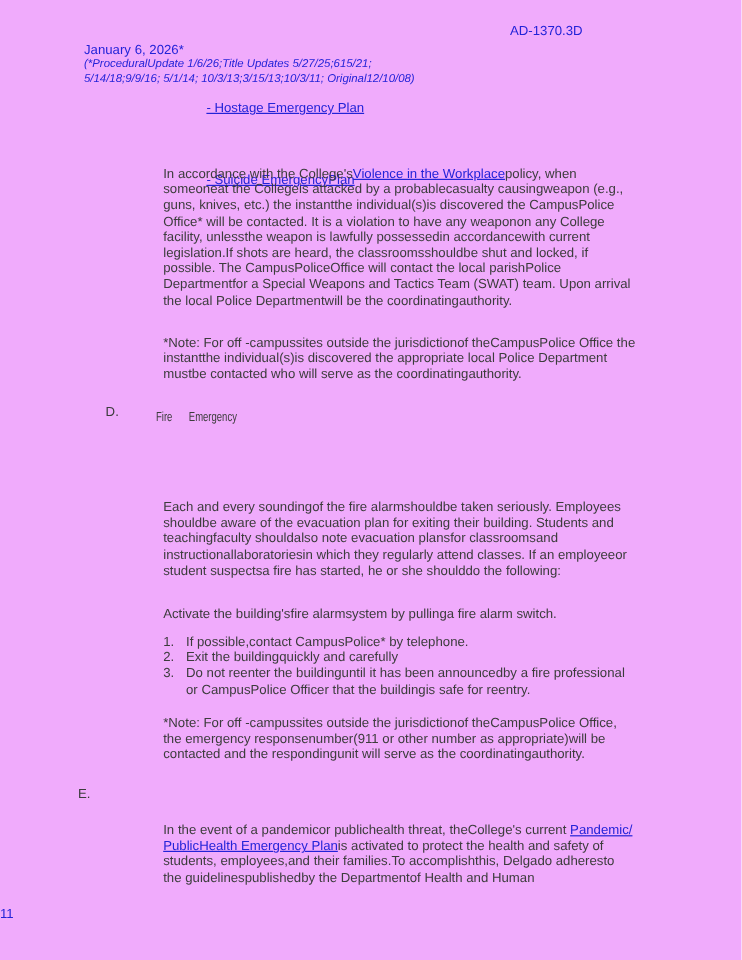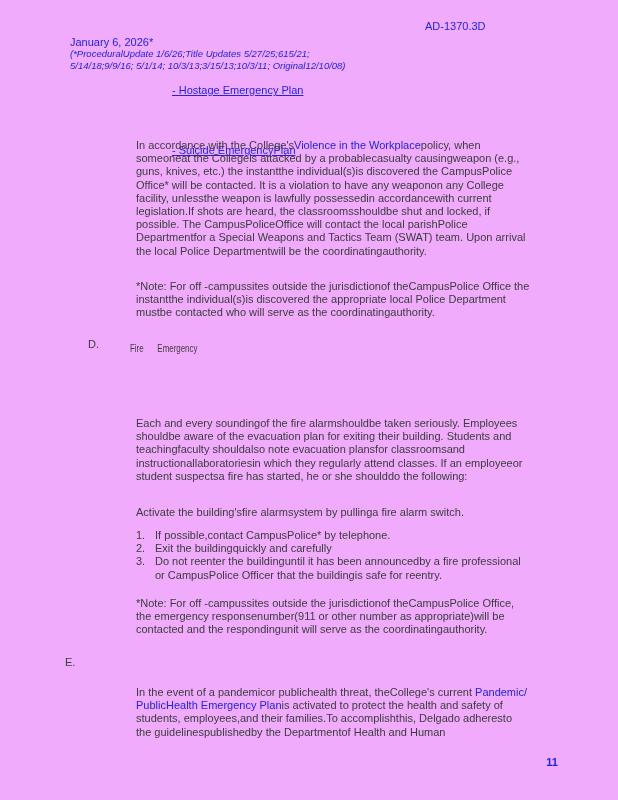--- a/index.html
+++ b/index.html
@@ -4,34 +4,34 @@
 <style>
   html,body { margin:0; padding:0; background:#ffffff; }
   .page {
     position:relative; width:618px; height:800px; background:#f0abfc; overflow:hidden;
     font-family:"Liberation Sans", sans-serif; color:#3c3c3c;
   }
   .abs { position:absolute; }
   .body-text { font-size:11px; line-height:13.2px; color:#3c3c3c; }
   .para { width:394px; text-align:left; }
   .blue { color:#2323d8; }
-  .link { color:#2323d8; cursor:pointer;margin-top:32px; }
+  .link { color:#2323d8; text-decoration:underline; cursor:pointer;margin-top:32px; }
   .bluetext { color:#2323d8; text-decoration:none; cursor:pointer; }
   .italic { }
   .rev { font-size:9.5px; line-height:11.5px; font-style:italic; color:#2323d8; }
   .toc-link { font-size:11px; color:#2323d8; text-decoration:underline; cursor:pointer; }
   .sec-letter { font-size:11px; color:#3c3c3c; }
   .sec-title { display:inline-block; transform:scaleX(0.72); transform-origin:0 50%;
                font-size:11px; white-space:nowrap; color:#3c3c3c; }
   .sec-title-d { word-spacing:16px; }
   .sec-title-e { word-spacing:38px; }
   .list-row { display:flex; width:394px; }
   .list-num { width:19px; flex:0 0 19px; }
   .list-text { flex:1; }
-  .page-num { width:558px; text-align:right; font-size:11px; color:#2323d8;font-weight:bold; }
+  .page-num { width:558px; text-align:left; font-size:11px; color:#2323d8; }
 </style>
 </head>
 <body>
 
 <div class="page">
 
   <div class="abs blue" style="top:36px; left:70px; font-size:11px;">January 6, 2026*</div>
   <div class="abs blue" style="top:20px; left:425px; font-size:11px;">AD-1370.3D</div>
   <div class="abs rev" style="top:48px; left:70px;">(*ProceduralUpdate 1/6/26;Title Updates 5/27/25;615/21;</div>
   <div class="abs rev" style="top:59.5px; left:70px;">5/14/18;9/9/16; 5/1/14; 10/3/13;3/15/13;10/3/11; Original12/10/08)</div>

